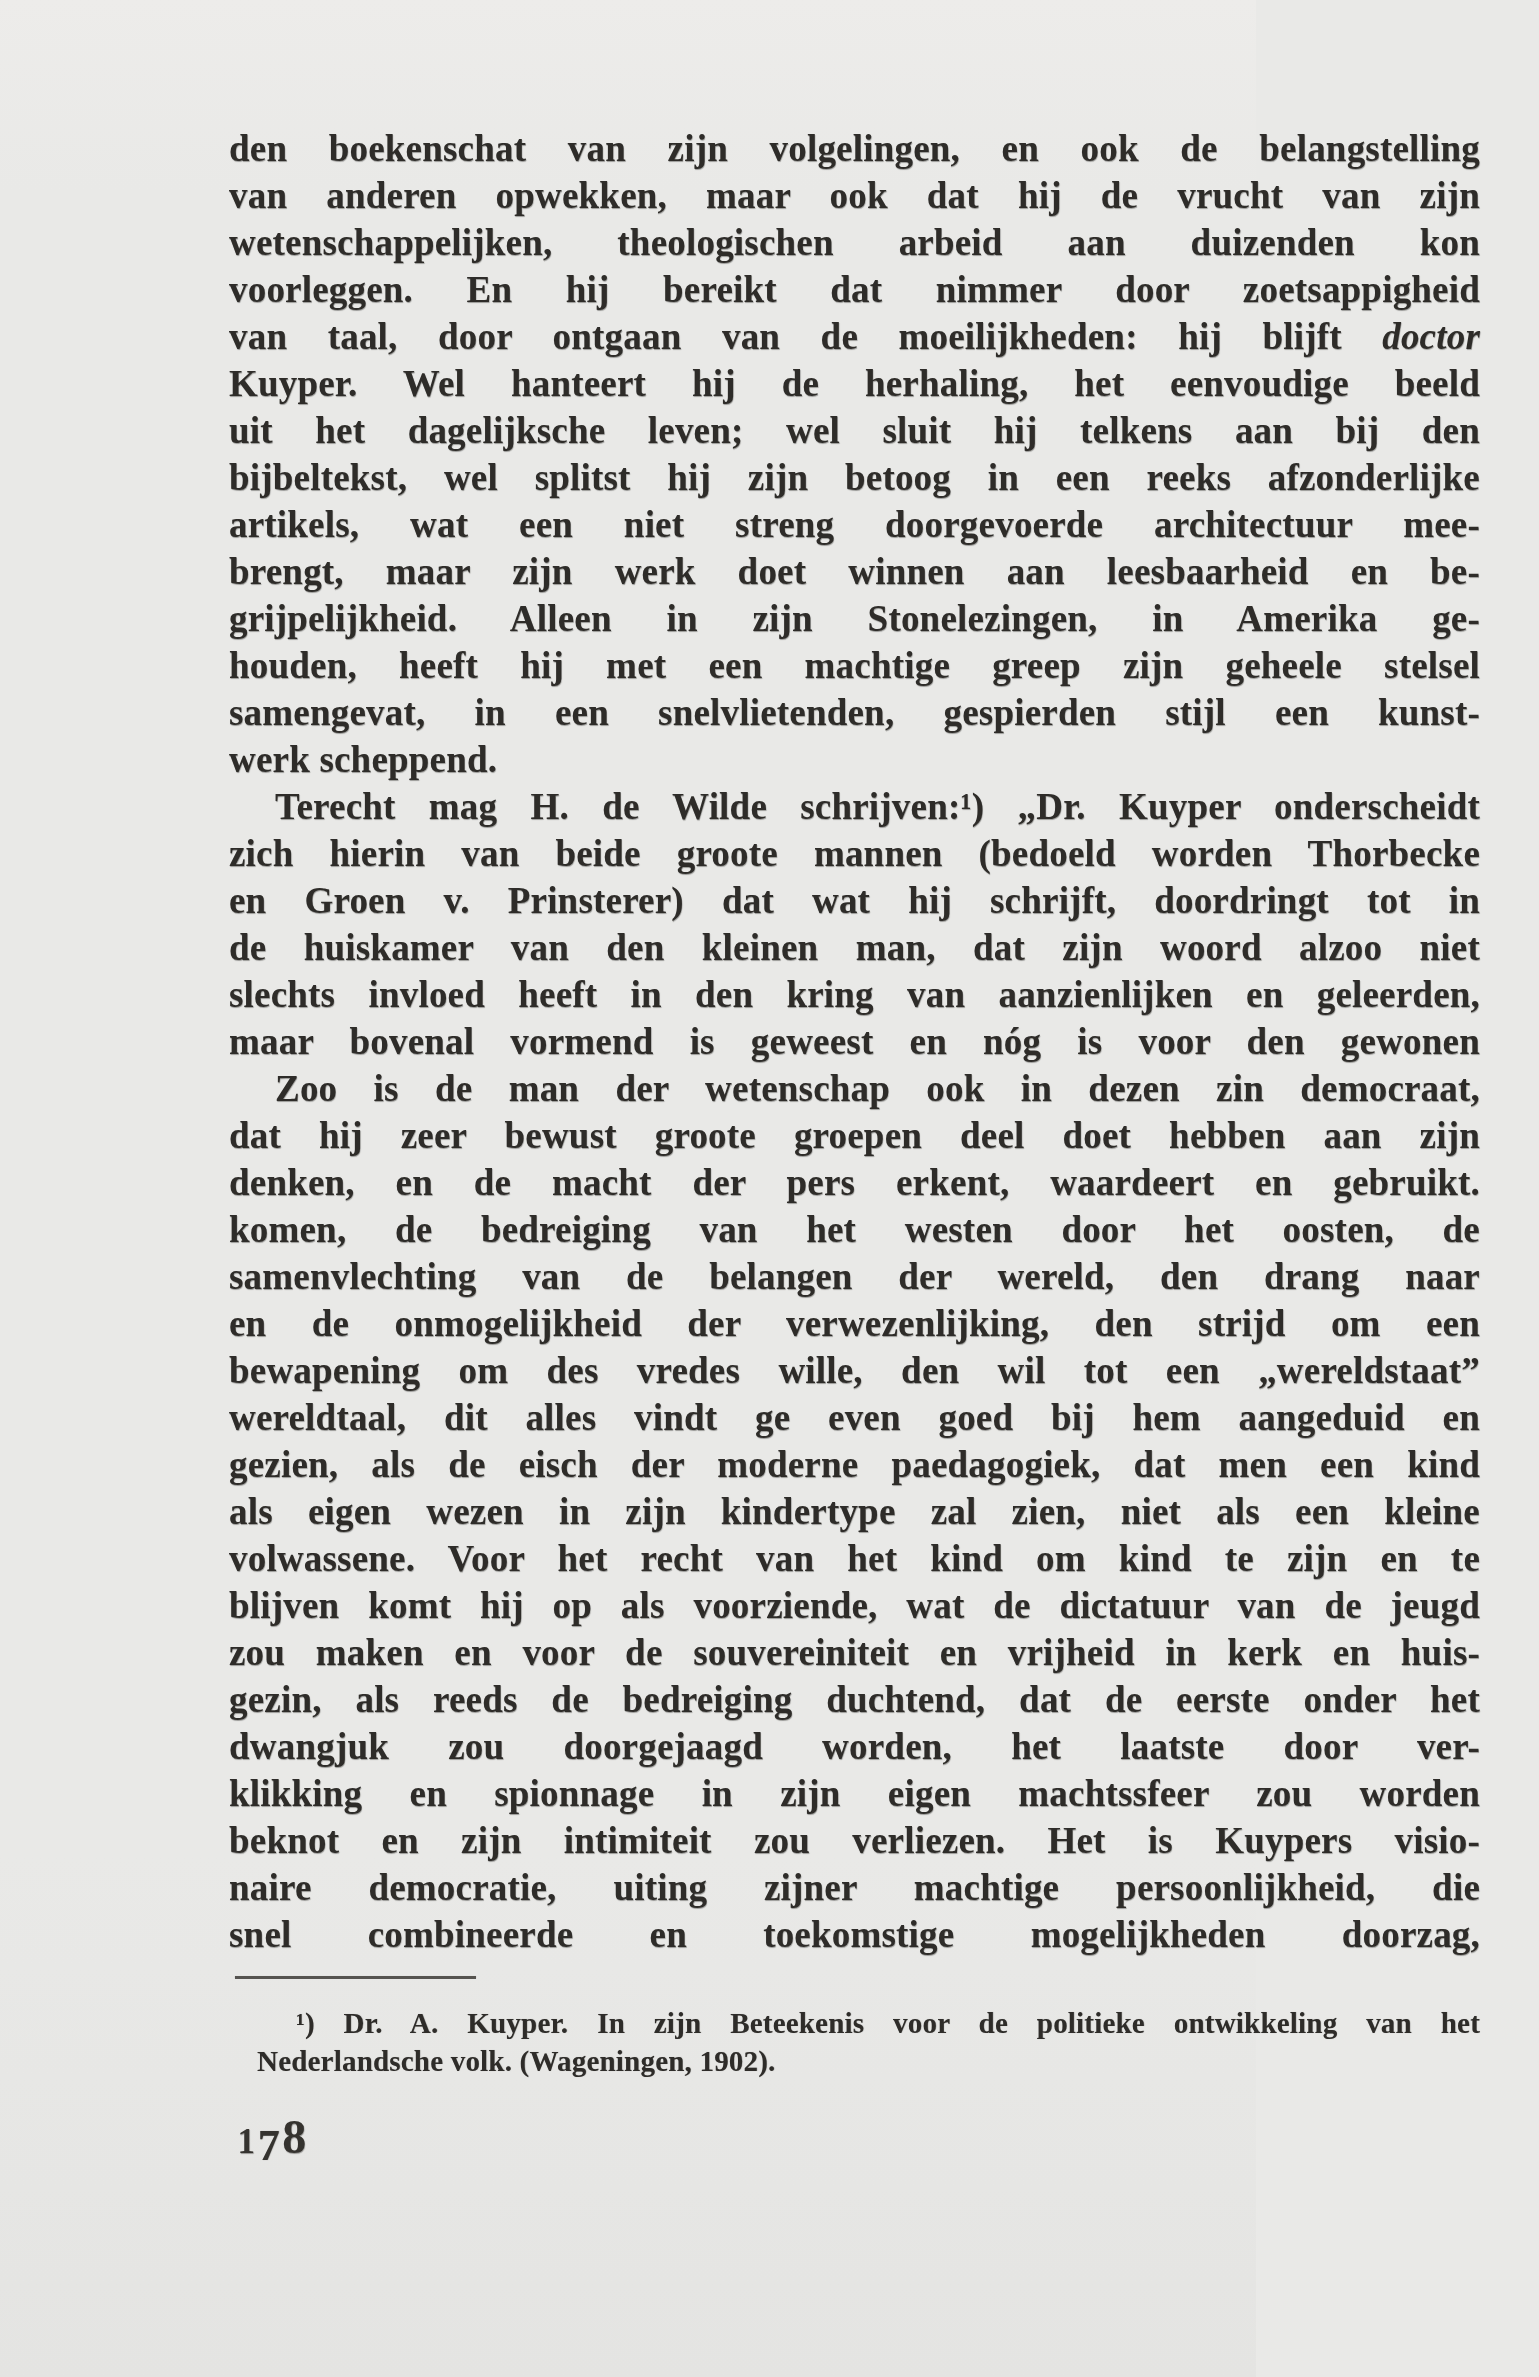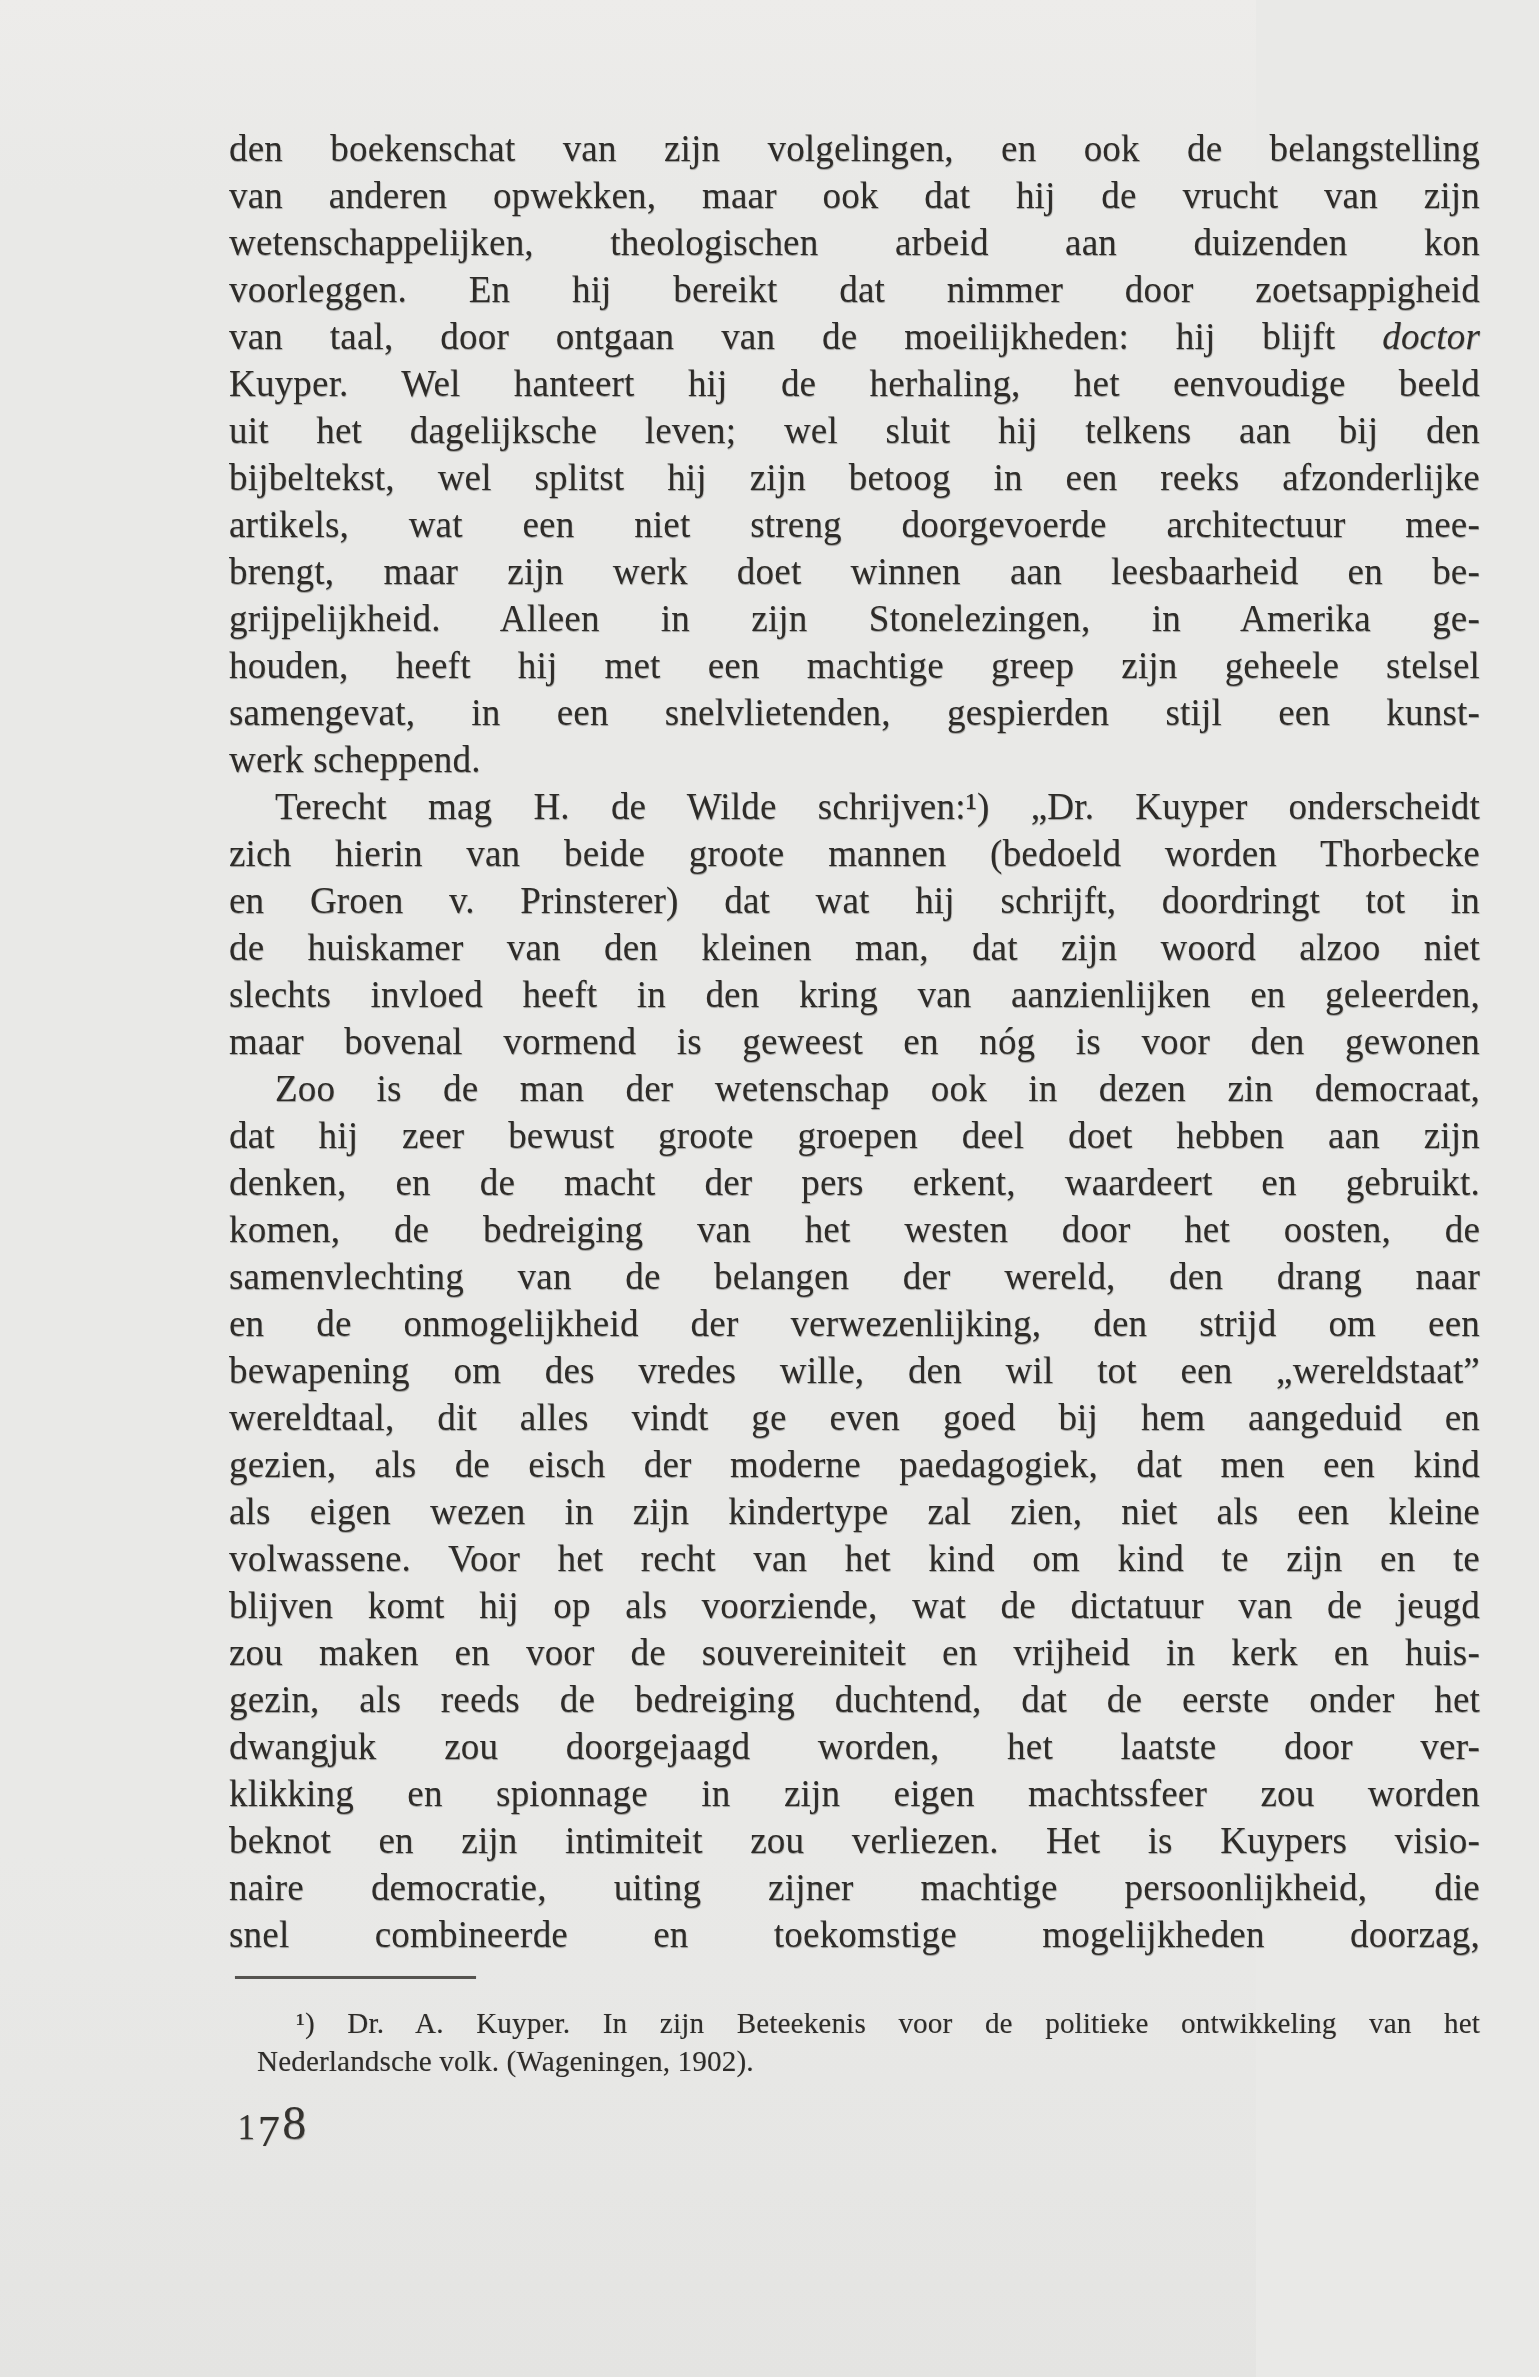--- a/index.html
+++ b/index.html
@@ -6,20 +6,21 @@
   body {
     width: 1540px; height: 2377px; overflow: hidden;
     background: #e9e9e7;
     font-family: "Liberation Serif", "DejaVu Serif", serif;
   }
   .page {
     position: relative; width: 1256px; height: 2377px;
     background:
       linear-gradient(180deg, #edecea 0%, #e9e9e7 8%, #e9e9e7 78%, #e6e6e4 92%, #e4e4e2 100%);
     color: #2e2c29;
+    font-weight: bold;
   }
   .column {
     position: absolute; left: 229px; top: 125px; width: 1251px;
   }
   .para { margin: 0; padding: 0; }
   .line {
     font-size: 37px; line-height: 47px;
     text-align: justify; text-align-last: justify;
     color: #2e2c29;
     text-shadow: 0.5px 0.5px 0.8px rgba(30,28,25,0.38);
@@ -35,21 +36,21 @@
     box-shadow: 0 0.4px 0.9px rgba(40,40,40,0.4);
   }
   .footnote { margin-top: 25px; }
   .footnote .line {
     font-size: 29px; line-height: 38px;
     text-shadow: 0.4px 0.4px 0.7px rgba(30,28,25,0.35);
     margin-left: 28px;
   }
   .footnote .line.fn-first { text-indent: 39px; }
   .page-number {
-    margin-top: 15px; margin-left: 8.6px;
+    margin-top: 29px; margin-left: 8.6px;
     font-size: 48px; letter-spacing: 2.6px;
     color: #35332f;
     text-shadow: 0.5px 0.5px 0.9px rgba(30,28,25,0.4);
   }
   .page-number .pn-1 { font-size: 35px; }
   .page-number .pn-7 { font-size: 44px; display: inline-block; transform: translateY(6.8px); }
   .page-number .pn-8 { font-size: 48px; }
 </style>
 </head>
 <body>

